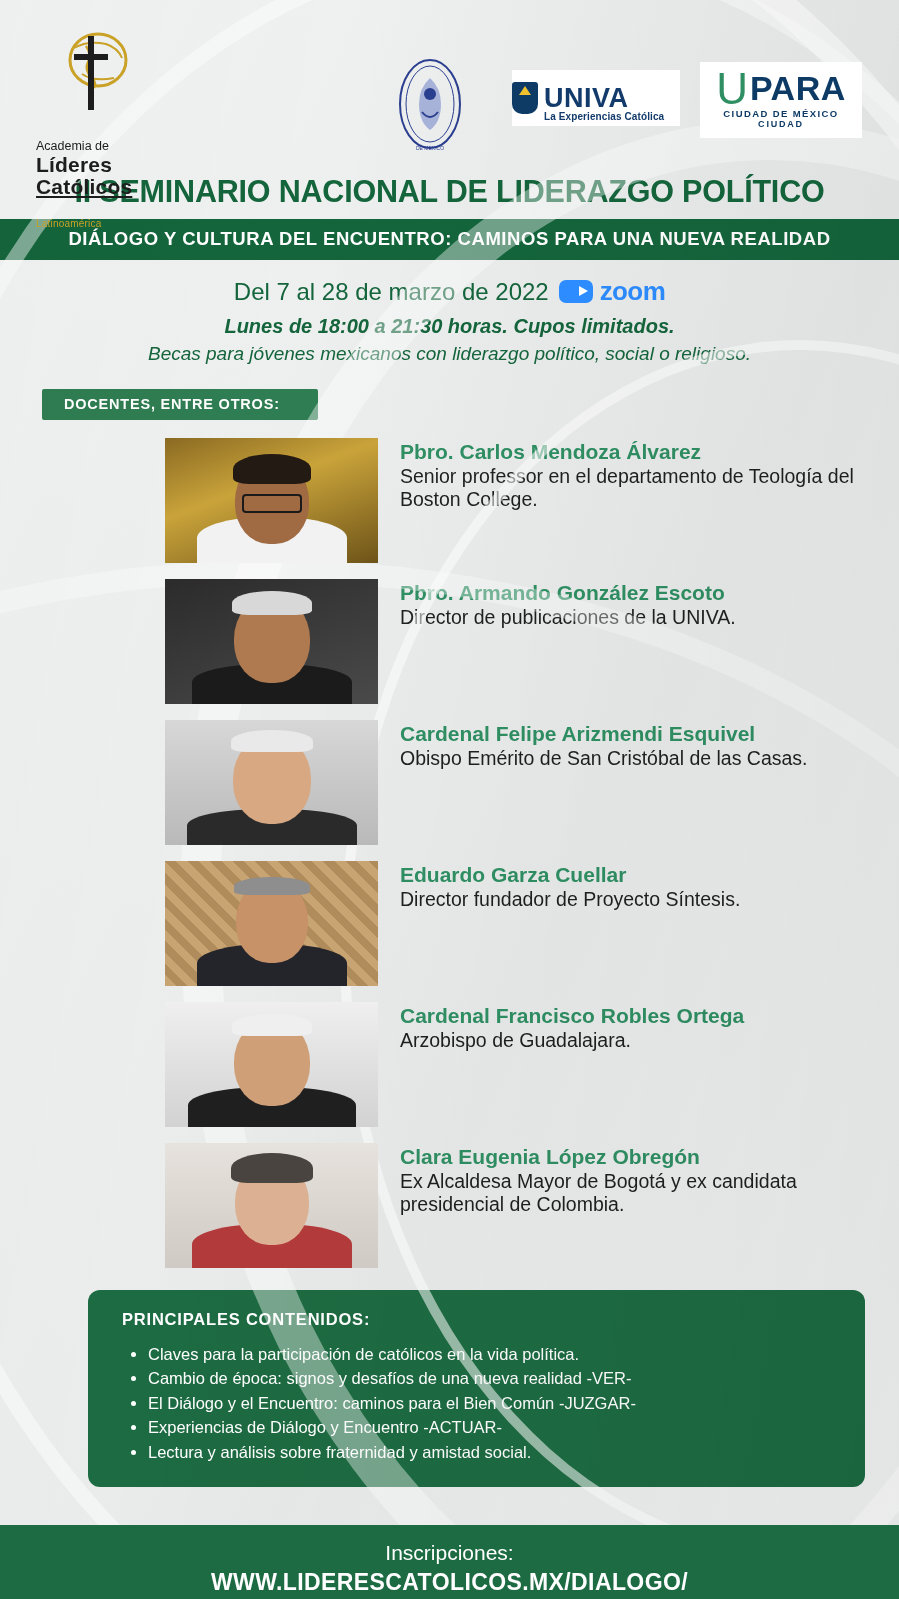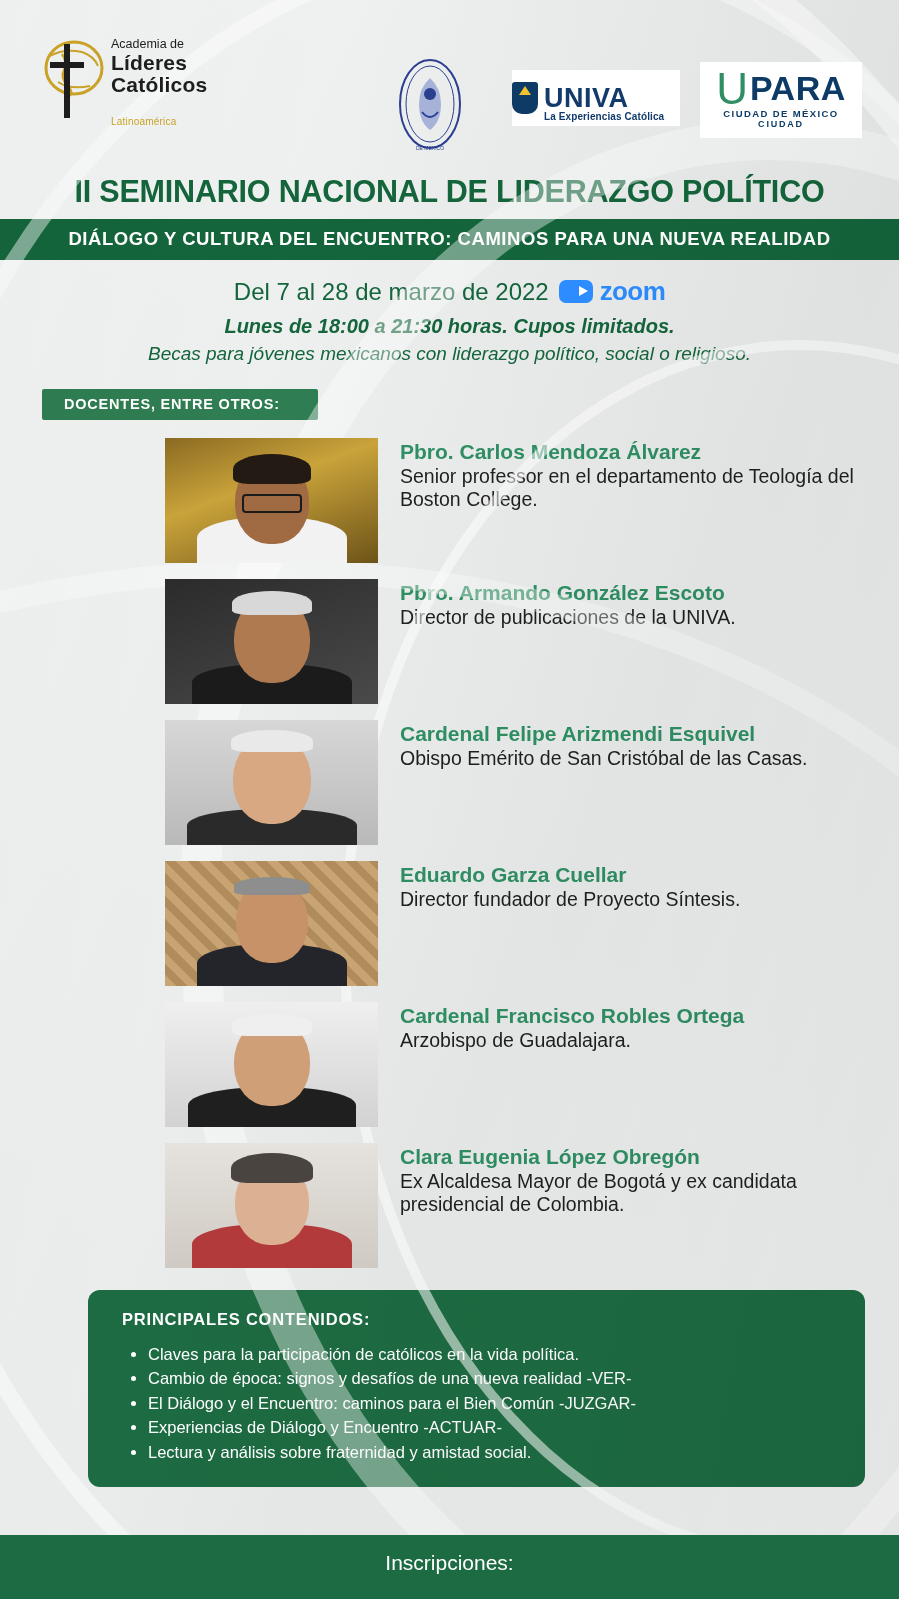--- a/index.html
+++ b/index.html
@@ -42,35 +42,36 @@
   
   .logos {
     position: relative;
     height: 168px;
   }
   .logo-alc {
     position: absolute;
     left: 36px;
     top: 30px;
     display: flex;
-    align-items: center;
-    gap: 3px;
+    align-items: flex-end;
+    gap: 20px;
+    flex-direction: column;
   }
   .alc-mark {
     position: relative;
     width: 72px;
     height: 82px;
   }
   .alc-text {
     padding-top: 8px;
     line-height: 1.08;
   }
   .alc-text .l1 { font-size: 12.5px; color: #1c1c1c; font-weight: 400; }
   .alc-text .l2 { font-size: 21px; color: #1d1d1d; font-weight: 700; letter-spacing: .2px; }
-  .alc-text .l3 { font-size: 21px; color: #1d1d1d; font-weight: 700; letter-spacing: .2px; }
+  .alc-text .l3 { font-size: 21px; color: #1d1d1d; font-weight: 700; letter-spacing: .2px; text-decoration: underline; }
   .alc-text .l4 { font-size: 10px; color: #c9a227; font-weight: 400; margin-top: 20px; letter-spacing: .2px;}
 
   .logo-diocese {
     position: absolute;
     left: 392px;
     top: 54px;
     width: 76px;
     height: 100px;
   }
   .logo-univa {
@@ -283,21 +284,21 @@
     margin-bottom: 1px;
   }
 
   
   .footer {
     position: absolute;
     left: 0; right: 0; bottom: 0;
     background: #1d6b42;
     color: #ffffff;
     text-align: center;
-    padding: 16px 10px 20px 10px;
+    padding: 16px 10px 3px 10px;
   }
   .footer .insc { font-size: 21px; font-weight: 400; margin-bottom: 4px; }
   .footer .url { font-size: 23px; font-weight: 700; letter-spacing: .4px; }
 </style>
 </head>
 <body>
 
 <div class="poster">
   <div class="swoosh sw1"></div>
   <div class="swoosh sw2"></div>
@@ -459,14 +460,15 @@
       <li>Claves para la participación de católicos en la vida política.</li>
       <li>Cambio de época: signos y desafíos de una nueva realidad -VER-</li>
       <li>El Diálogo y el Encuentro: caminos para el Bien Común -JUZGAR-</li>
       <li>Experiencias de Diálogo y Encuentro -ACTUAR-</li>
       <li>Lectura y análisis sobre fraternidad y amistad social.</li>
     </ul>
   </div>
 
   <div class="footer">
     <div class="insc">Inscripciones:</div>
+    <div class="url">WWW.LIDERESCATOLICOS.MX/DIALOGO/</div>
   </div>
 </div>
 
 </body></html>

